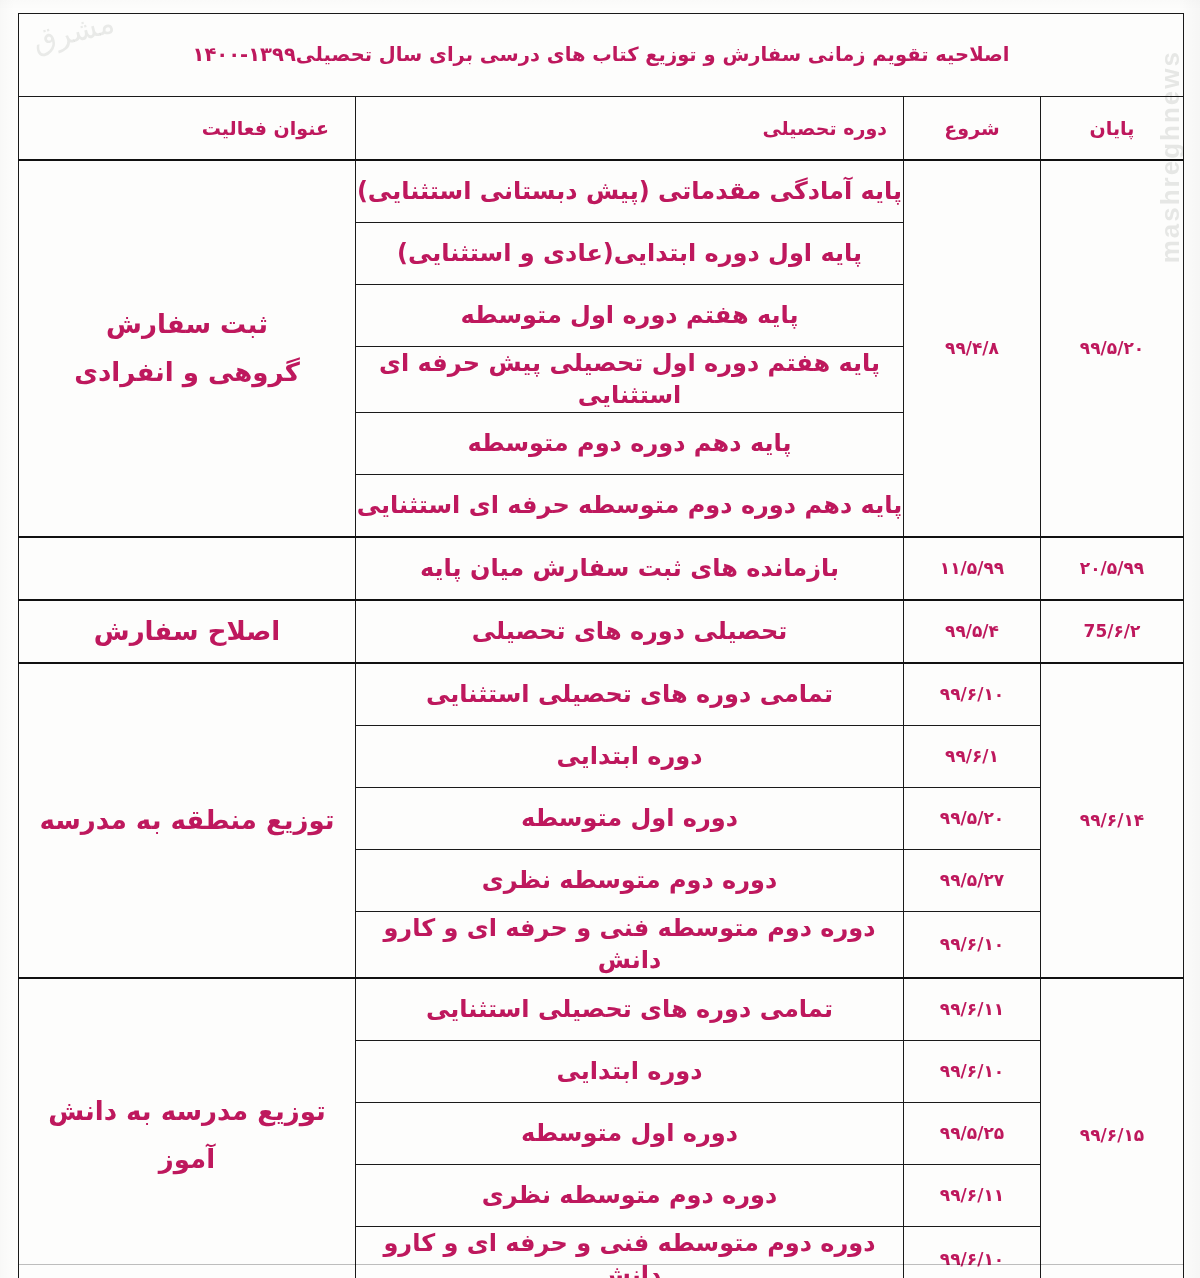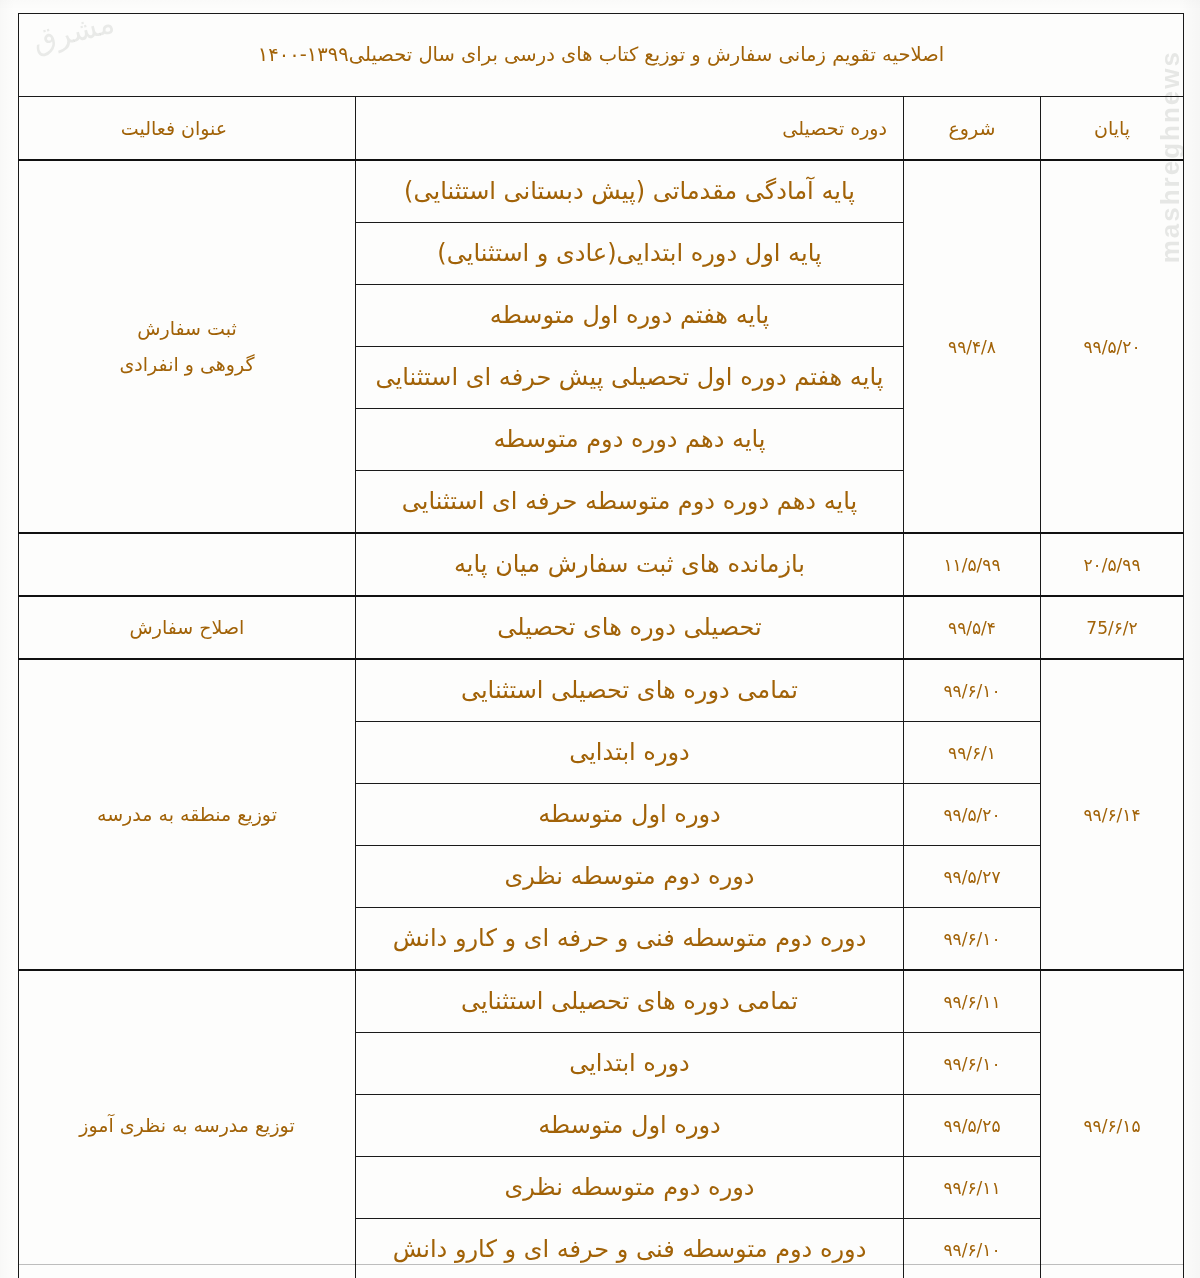--- a/index.html
+++ b/index.html
@@ -70,22 +70,22 @@
     width: 1165px;
     border-collapse: collapse;
     table-layout: fixed;
     background: transparent;
   }
   table.cal td, table.cal th {
     border: 1px solid #1a1a1a;
     padding: 0;
     vertical-align: middle;
     text-align: center;
-    font-weight: 400;
-    color: #a16207;
+    font-weight: 700;
+    color: #be185d;
     background: transparent;
   }
 
   
   col.c-end    { width: 143px; }
   col.c-start  { width: 137px; }
   col.c-course { width: 548px; }
   col.c-act    { width: 337px; }
 
   
@@ -104,38 +104,38 @@
   .head-row td {
     height: 62px;
     font-size: 19px;
     border-bottom: 2px solid #111;
   }
   .head-row td.h-course,
   .head-row td.h-act {
     text-align: right;
     padding-right: 16px;
   }
-  .head-row td.h-act { padding-right: 26px; text-align: center; }
+  .head-row td.h-act { padding-right: 26px; }
 
   
   td.course {
     text-align: right;
     padding-right: 8px;
     font-size: 24px;
     height: 61px;
     line-height: 1.35;
   }
   td.date {
     font-size: 17px;
     letter-spacing: 0.5px;
   }
   td.activity {
     text-align: right;
     padding-right: 16px;
-    font-size: 19px;
+    font-size: 26px;
     line-height: 1.85;
   }
   td.activity .act-line { display: block; }
 
   
   tr.block-end > td { border-bottom: 2.5px solid #111; }
   tr.block-start > td { border-top: 2.5px solid #111; }
 
   td.span-cell { border-left: 2px solid #1a1a1a; }
   td.act-cell  { border-right: 1px solid #1a1a1a; }
@@ -236,21 +236,21 @@
           </tr>
           <tr class="block-end ">
             <td class="date">۹۹/۶/۱۰</td>
             <td class="course">دوره دوم متوسطه فنی و حرفه ای و کارو دانش</td>
           </tr>
           <tr class="block-start">
             <td class="date span-cell" rowspan="5">۹۹/۶/۱۵</td>
             <td class="date">۹۹/۶/۱۱</td>
             <td class="course">تمامی دوره های تحصیلی استثنایی</td>
             <td class="activity act-cell" rowspan="5">
-              <span class="act-line">توزیع مدرسه به نظری آموز</span>
+              <span class="act-line">توزیع مدرسه به دانش آموز</span>
             </td>
           </tr>
           <tr>
             <td class="date">۹۹/۶/۱۰</td>
             <td class="course">دوره ابتدایی</td>
           </tr>
           <tr>
             <td class="date">۹۹/۵/۲۵</td>
             <td class="course">دوره اول متوسطه</td>
           </tr>

